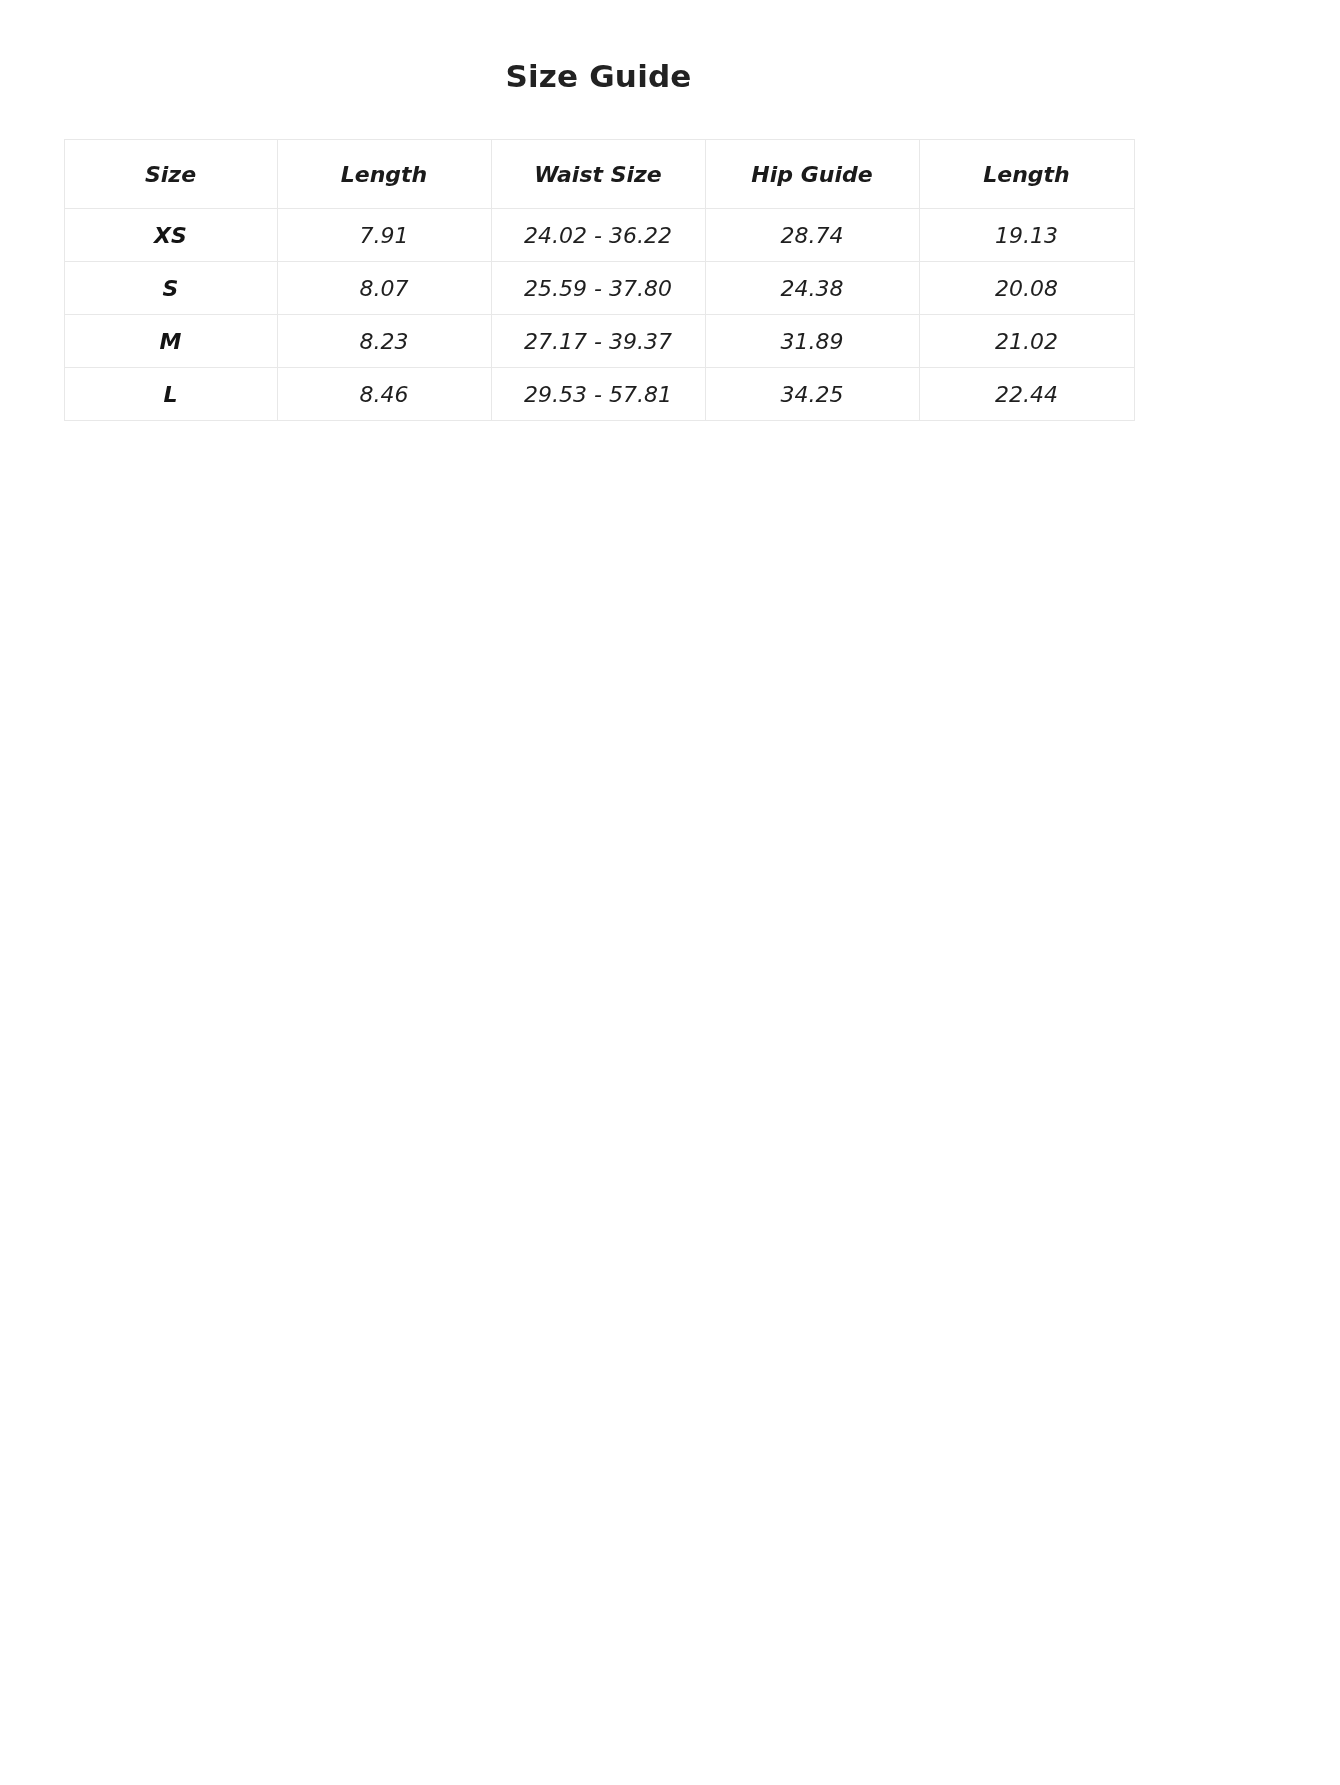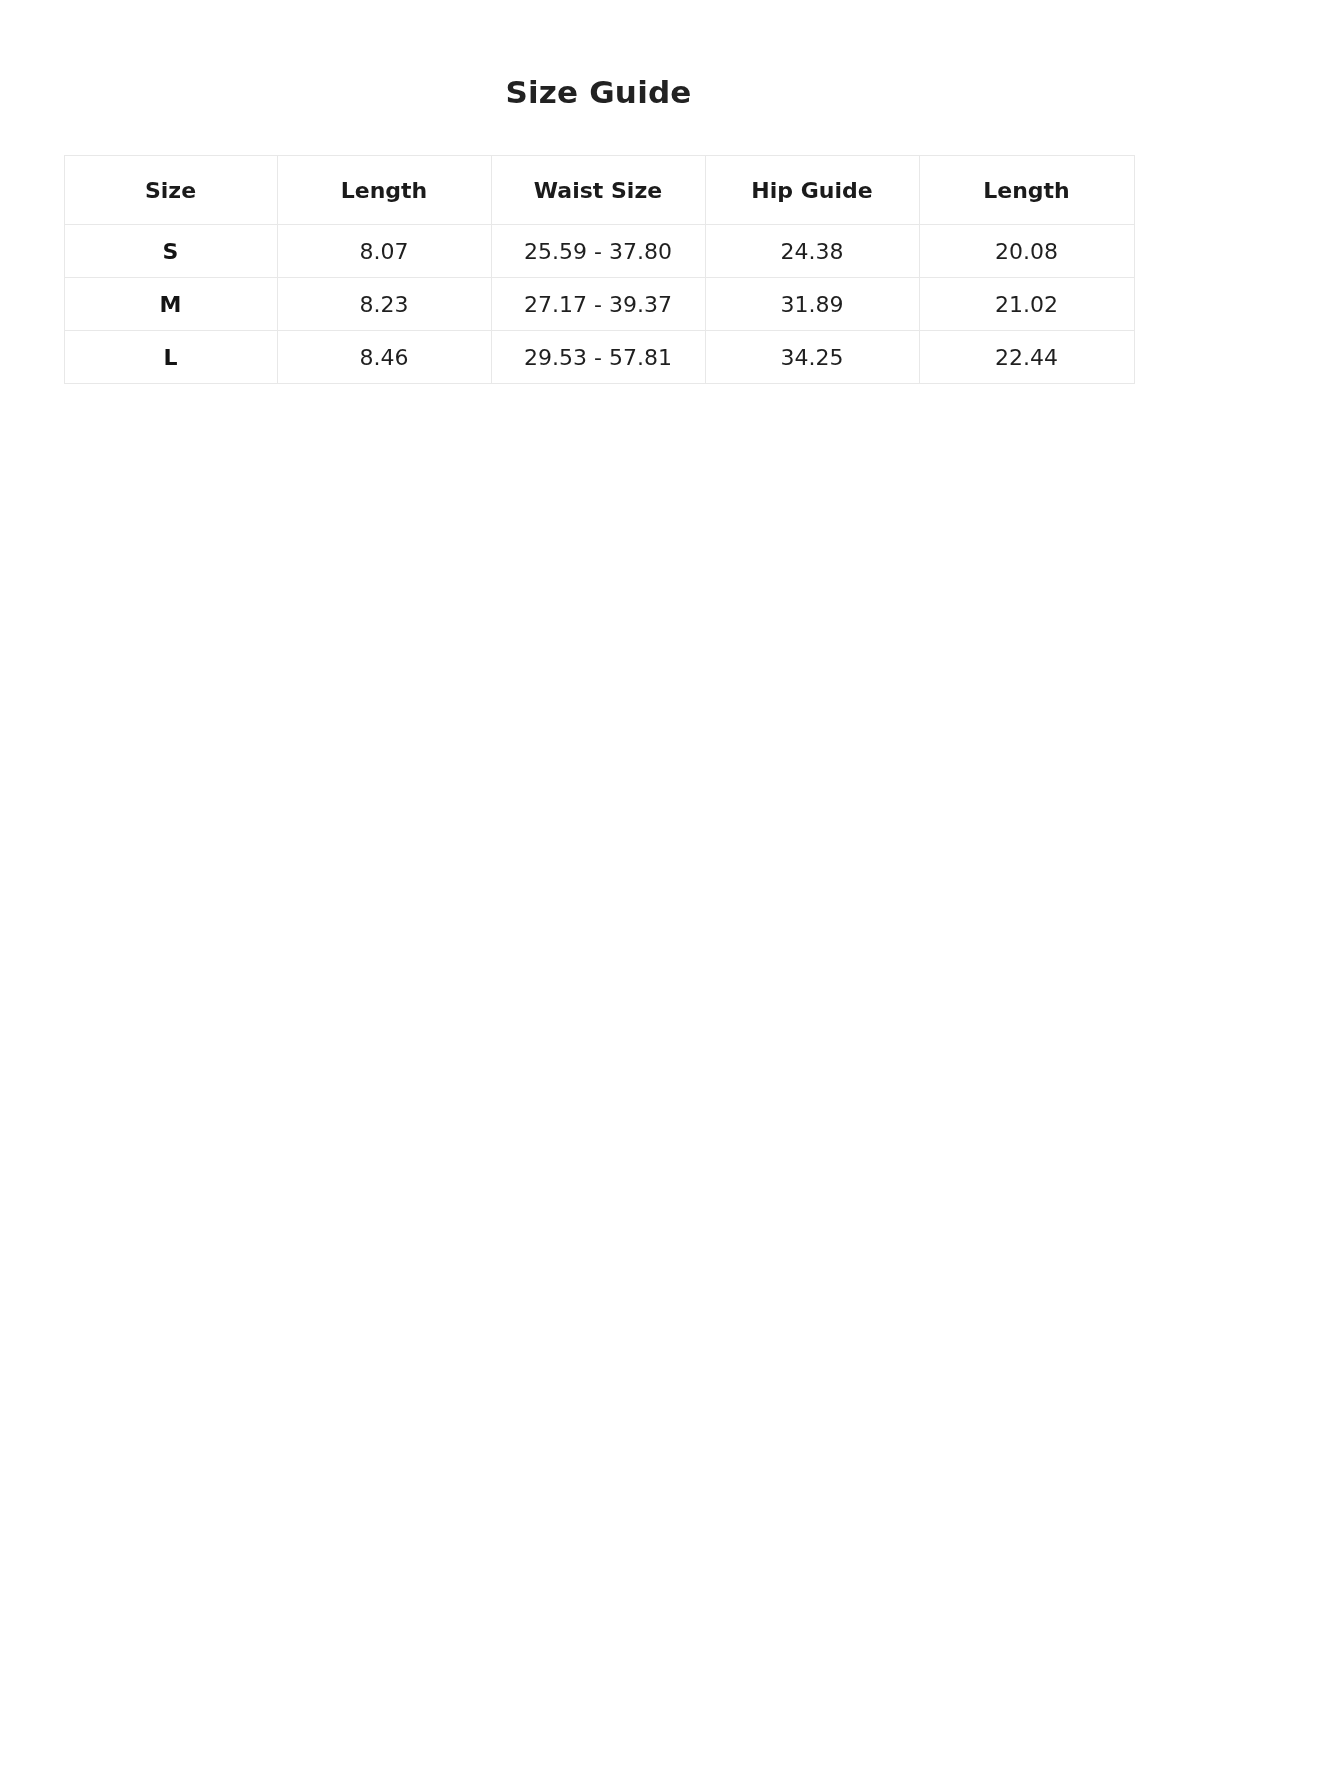--- a/index.html
+++ b/index.html
@@ -10,36 +10,37 @@
   }
   body {
     width: 1340px;
     height: 1785px;
     font-family: "DejaVu Sans", "Liberation Sans", sans-serif;
     color: #1a1a1a;
     overflow: hidden;
   }
   .page {
     width: 1197px;
-    padding: 16px;
+    padding: 0;
   }
   .title {
     text-align: center;
     font-size: 31px;
     font-weight: 700;
     color: #222222;
     letter-spacing: 0.2px;
     margin: 0;
     padding-top: 58px;
     padding-bottom: 0;
     line-height: 1.2;
   }
   .table-wrap {
     margin: 44px auto 0 auto;
     width: 1070px;
+    font-style: italic;
   }
   table.size-table {
     width: 100%;
     border-collapse: collapse;
     table-layout: fixed;
     border: 1px solid #e6e6e6;
   }
   table.size-table th,
   table.size-table td {
     border: 1px solid #e8e8e8;
@@ -99,20 +100,27 @@
         <tr>
           <th>Size</th>
           <th>Length</th>
           <th>Waist Size</th>
           <th>Hip Guide</th>
           <th>Length</th>
         </tr>
       </thead>
       <tbody>
         <tr>
+          <td class="size-cell">XS</td>
+          <td>7.91</td>
+          <td>24.02 - 36.22</td>
+          <td>28.74</td>
+          <td>19.13</td>
+        </tr>
+        <tr>
           <td class="size-cell">S</td>
           <td>8.07</td>
           <td>25.59 - 37.80</td>
           <td>24.38</td>
           <td>20.08</td>
         </tr>
         <tr>
           <td class="size-cell">M</td>
           <td>8.23</td>
           <td>27.17 - 39.37</td>

